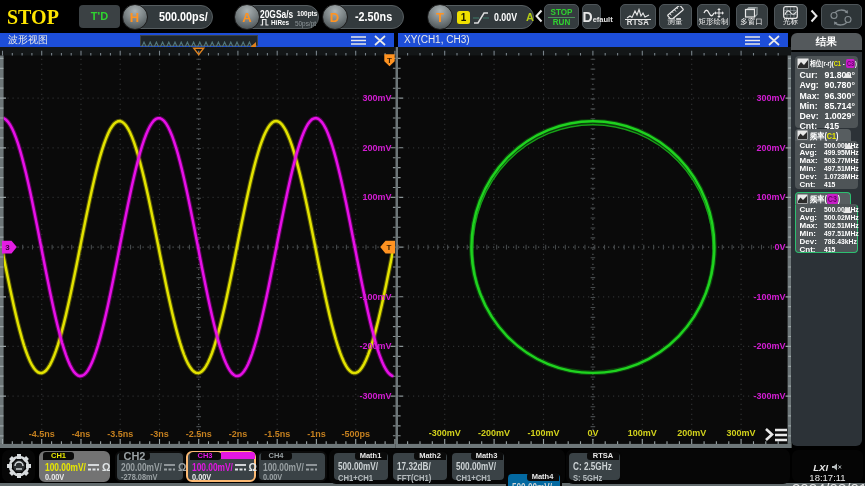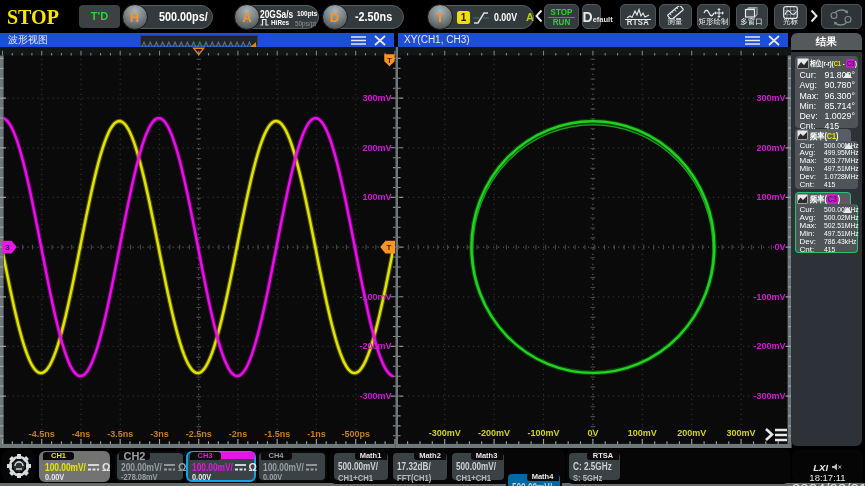--- a/index.html
+++ b/index.html
@@ -4,21 +4,21 @@
 *{margin:0;padding:0;box-sizing:border-box}
 body{width:865px;height:486px;background:#000;font-family:"Liberation Sans",sans-serif;position:relative;overflow:hidden}
 .abs{position:absolute}
 .cx{display:inline-block;transform:scaleX(0.8);transform-origin:0 50%;white-space:nowrap}
 .cx9{display:inline-block;transform:scaleX(0.9);transform-origin:0 50%;white-space:nowrap}
 .btn{position:absolute;top:4px;height:25px;background:#343b3e;border:1px solid #4e5559;border-radius:5px;color:#e8e8e8;text-align:center}
 .btn .lab{position:absolute;bottom:1.5px;left:0;right:0;font-size:7.5px;color:#f0f0f0;white-space:nowrap}
 .circle{position:absolute;top:3.5px;width:26px;height:26px;border-radius:50%;background:radial-gradient(circle at 50% 25%,#aab2b4 0%,#7c8486 45%,#3a4144 100%);border:1px solid #1a1a1a;color:#ff9321;font-weight:bold;font-size:13px;text-align:center;line-height:25px}
 .pill{position:absolute;top:4.5px;height:24px;background:#333a3d;border:1px solid #565d60;border-radius:12px;color:#fff}
 .hdr{position:absolute;top:33px;height:21px;background:#1d4ed8;color:#e8e8e8;font-size:10px;line-height:13.5px}
-.mrow{position:relative;font-size:8.5px;color:#fff;font-weight:normal}
+.mrow{position:relative;font-size:8.5px;color:#fff;font-weight:bold}
 </style></head>
 <body>
 
 <div class="abs" style="left:7px;top:6px;font-family:'Liberation Serif',serif;font-weight:bold;font-size:20px;color:#ffe600">STOP</div>
 <div class="abs" style="left:79px;top:5px;width:41px;height:23px;background:#3b4144;border-radius:4px;color:#2fd32f;font-weight:bold;font-size:11px;text-align:center;line-height:23px">T'D</div>
 <div class="pill" style="left:128px;width:85px">
     <span class="cx9" style="position:absolute;left:30px;top:4.5px;font-weight:bold;font-size:12px">500.00ps/</span>
   </div>
 <div class="circle" style="left:121.5px">H</div>
 <div class="pill" style="left:240px;width:79px">
@@ -339,21 +339,21 @@
 <div class="abs" style="left:115px;top:451px;width:69.5px;height:31px;background:#3a4246;border:2px solid #0a0a0a;border-radius:6px">
     <div style="position:absolute;left:2px;top:-1px;width:31px;height:8px;background:#0a0a0a;border-radius:3px 3px 3px 0;color:#99a0a3;font-size:11px;font-weight:bold;text-align:center;line-height:8px">CH2</div>
     <span class="cx" style="position:absolute;left:4px;top:8px;font-size:11px;font-weight:bold;color:#99a0a3;transform:scaleX(0.76)">200.00mV/</span>
     <svg width="13" height="9" style="position:absolute;left:46px;top:9.5px">
       <path d="M1,2 H12" stroke="#99a0a3" stroke-width="1.8" fill="none"></path>
       <path d="M1,6.5 H4 M5.5,6.5 H8.5 M10,6.5 H12" stroke="#99a0a3" stroke-width="1.8" fill="none"></path>
     </svg>
     <span style="position:absolute;left:61px;top:8px;font-size:10.5px;font-weight:bold;color:#99a0a3">Ω</span>
     <span class="cx" style="position:absolute;left:4px;top:19px;font-size:9px;font-weight:bold;color:#99a0a3;transform:scaleX(0.82)">-278.08mV</span>
   </div>
-<div class="abs" style="left:185.5px;top:451px;width:70.5px;height:31px;background:#3a4246;border:2px solid #0ea5e9;border-radius:6px">
+<div class="abs" style="left:185.5px;top:451px;width:70.5px;height:31px;background:#3a4246;border:2px solid #fdba74;border-radius:6px">
     <div style="position:absolute;left:2px;top:-1px;width:31px;height:8px;background:#0a0a0a;border-radius:3px 3px 3px 0;color:#e316e3;font-size:7.5px;font-weight:bold;text-align:center;line-height:8px">CH3</div>
     <div style="position:absolute;left:33px;top:-1px;right:-1px;height:7px;background:#e316e3;border-radius:0 3px 0 0"></div>
     <span class="cx" style="position:absolute;left:4px;top:8px;font-size:11px;font-weight:bold;color:#e316e3;transform:scaleX(0.76)">100.00mV/</span>
     <svg width="13" height="9" style="position:absolute;left:46px;top:9.5px">
       <path d="M1,2 H12" stroke="#e0e4e6" stroke-width="1.8" fill="none"></path>
       <path d="M1,6.5 H4 M5.5,6.5 H8.5 M10,6.5 H12" stroke="#e0e4e6" stroke-width="1.8" fill="none"></path>
     </svg>
     <span style="position:absolute;left:61px;top:8px;font-size:10.5px;font-weight:bold;color:#e0e4e6">Ω</span>
     <span class="cx" style="position:absolute;left:4px;top:19px;font-size:9px;font-weight:bold;color:#e8e8e8;transform:scaleX(0.82)">0.00V</span>
   </div>

